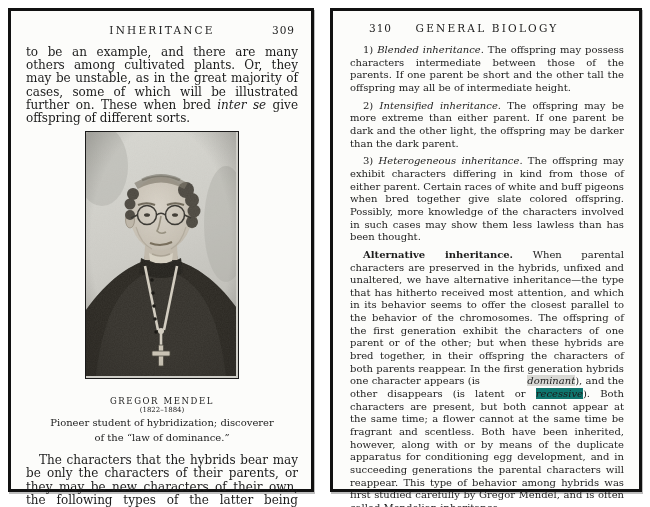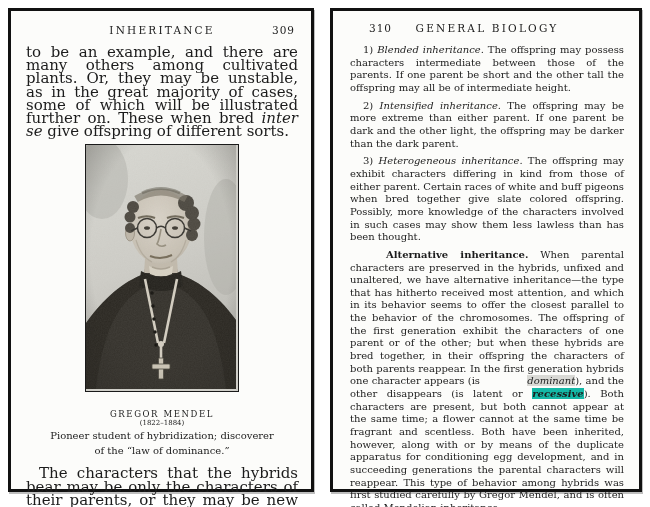--- a/index.html
+++ b/index.html
@@ -12,34 +12,34 @@
     position:absolute;top:8px;height:484px;background:#fcfcfa;
     border:3px solid #111111;box-sizing:border-box;
     box-shadow:1px 2px 0 rgba(110,110,110,0.45);
   }
   .page.left{left:8px;width:306px;padding:13px 13px 0 15px;}
   .page.right{left:330px;width:312px;padding:11px 15px 0 17px;}
   .page-head{position:relative;text-align:center;font-size:10.5px;letter-spacing:2.2px;height:14px;margin-bottom:8px;white-space:nowrap;}
   .folio{position:absolute;top:0;letter-spacing:1px;}
   .folio.fr{right:3px;}
   .folio.fl{left:19px;}
-  .body{font-size:15px;line-height:13.2px;text-align:justify;margin:0;}
+  .body{font-size:12px;line-height:13.2px;text-align:justify;margin:0;}
   .page.right .body{font-size:10px;line-height:12.65px;}
   .page.right .body + .body{margin-top:5px;}
   .indent{text-indent:13px;}
   figure{margin:6px auto 0 auto;width:100%;text-align:center;}
   .photo{width:152px;height:246px;margin:0 auto;border:1px solid #1a1a1a;background:#cfcec8;}
   .photo svg{display:block;}
   figcaption{margin-top:17px;}
   .cap-name{font-size:8.5px;letter-spacing:1.6px;line-height:10px;}
   .cap-dates{font-size:7px;line-height:8px;}
   .cap-desc{font-size:10px;line-height:15px;width:226px;margin:1px auto 0 auto;}
   .hl-dom{background:#d9d9d5;font-style:italic;margin-left:44px;}
-  .hl-rec{background:#14b8a6;font-style:italic;font-weight:bold;}
-  .lead-bold{font-weight:bold;margin-left:23px;}
+  .hl-rec{background:#0f766e;font-style:italic;}
+  .lead-bold{font-weight:bold;}
   .closing{margin-top:9px;}
 </style>
 </head>
 <body>
 
 <div class="canvas">
 
   <section class="page left">
     <header class="page-head">
       <span>INHERITANCE</span>

